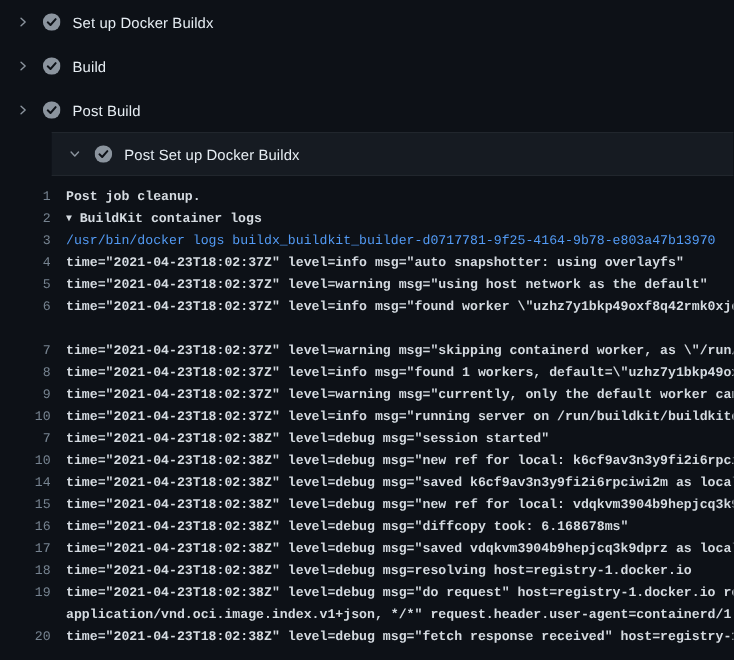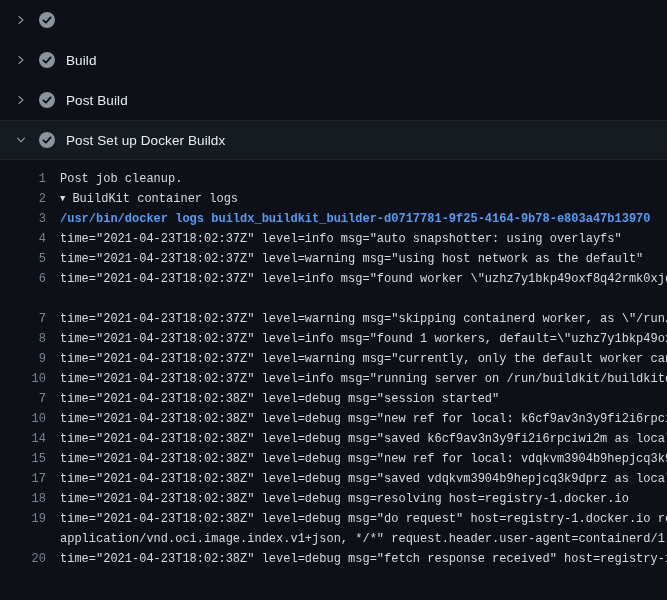--- a/index.html
+++ b/index.html
@@ -28,20 +28,21 @@
     display:flex;align-items:center;
     height:40px;
     padding-left:14px;
     gap:11px;
     cursor:pointer;
   }
   .step-header.expanded{
     background:var(--expandedBg);
     border-top:1px solid var(--border);
     border-bottom:1px solid var(--border);
+    margin-left:47px;
   }
   .chev{
     width:14px;height:14px;
     display:flex;align-items:center;justify-content:center;
     flex:none;
   }
   .chev svg{display:block;}
   .chev.down svg{transform:rotate(90deg);}
   .check{
     width:16px;height:16px;flex:none;
@@ -70,24 +71,25 @@
     flex:none;
     width:46px;
     text-align:right;
     color:var(--lineNumber);
     margin-right:14px;
     cursor:pointer;
     user-select:none;
   }
   .lt{
     color:var(--logText);
+    font-weight:bold;
   }
   .lt.cmd{
     color:var(--command);
-    font-weight:bold;
+    font-weight:normal;
     cursor:pointer;
   }
   .marker{
     color:var(--logText);
     font-size:9px;
     line-height:20px;
     margin-right:7px;
     cursor:pointer;
   }
 </style>
@@ -101,20 +103,21 @@
           <svg width="12" height="12" viewBox="0 0 16 16">
             <path d="M5.5 3.5 L10.5 8 L5.5 12.5" fill="none" stroke="#8b949e" stroke-width="1.7" stroke-linecap="round" stroke-linejoin="round"></path>
           </svg>
         </span>
         <span class="check">
           <svg width="16" height="16" viewBox="0 0 16 16">
             <circle cx="8" cy="8" r="8" fill="#8b949e"></circle>
             <path d="M4.4 8.3 L6.9 10.7 L11.6 5.4" fill="none" stroke="#0d1117" stroke-width="1.8" stroke-linecap="round" stroke-linejoin="round"></path>
           </svg>
         </span>
+        <span class="step-label">Set up Docker Buildx</span>
       </div>
       <div class="step-header">
         <span class="chev">
           <svg width="12" height="12" viewBox="0 0 16 16">
             <path d="M5.5 3.5 L10.5 8 L5.5 12.5" fill="none" stroke="#8b949e" stroke-width="1.7" stroke-linecap="round" stroke-linejoin="round"></path>
           </svg>
         </span>
         <span class="check">
           <svg width="16" height="16" viewBox="0 0 16 16">
             <circle cx="8" cy="8" r="8" fill="#8b949e"></circle>
@@ -161,19 +164,20 @@
       <div class="log-row"><span class="ln">6</span><span class="lt">time="2021-04-23T18:02:37Z" level=info msg="found worker \"uzhz7y1bkp49oxf8q42rmk0xjd\" [</span></div>
       <div class="log-row"><span class="ln"></span></div>
       <div class="log-row"><span class="ln">7</span><span class="lt">time="2021-04-23T18:02:37Z" level=warning msg="skipping containerd worker, as \"/run/co</span></div>
       <div class="log-row"><span class="ln">8</span><span class="lt">time="2021-04-23T18:02:37Z" level=info msg="found 1 workers, default=\"uzhz7y1bkp49oxf8</span></div>
       <div class="log-row"><span class="ln">9</span><span class="lt">time="2021-04-23T18:02:37Z" level=warning msg="currently, only the default worker can b</span></div>
       <div class="log-row"><span class="ln">10</span><span class="lt">time="2021-04-23T18:02:37Z" level=info msg="running server on /run/buildkit/buildkitd.s</span></div>
       <div class="log-row"><span class="ln">7</span><span class="lt">time="2021-04-23T18:02:38Z" level=debug msg="session started"</span></div>
       <div class="log-row"><span class="ln">10</span><span class="lt">time="2021-04-23T18:02:38Z" level=debug msg="new ref for local: k6cf9av3n3y9fi2i6rpciwi</span></div>
       <div class="log-row"><span class="ln">14</span><span class="lt">time="2021-04-23T18:02:38Z" level=debug msg="saved k6cf9av3n3y9fi2i6rpciwi2m as local.me</span></div>
       <div class="log-row"><span class="ln">15</span><span class="lt">time="2021-04-23T18:02:38Z" level=debug msg="new ref for local: vdqkvm3904b9hepjcq3k9dp</span></div>
+      <div class="log-row"><span class="ln">16</span><span class="lt">time="2021-04-23T18:02:38Z" level=debug msg="diffcopy took: 6.168678ms"</span></div>
       <div class="log-row"><span class="ln">17</span><span class="lt">time="2021-04-23T18:02:38Z" level=debug msg="saved vdqkvm3904b9hepjcq3k9dprz as local.me</span></div>
       <div class="log-row"><span class="ln">18</span><span class="lt">time="2021-04-23T18:02:38Z" level=debug msg=resolving host=registry-1.docker.io</span></div>
       <div class="log-row"><span class="ln">19</span><span class="lt">time="2021-04-23T18:02:38Z" level=debug msg="do request" host=registry-1.docker.io requ</span></div>
       <div class="log-row"><span class="ln"></span><span class="lt">application/vnd.oci.image.index.v1+json, */*" request.header.user-agent=containerd/1.4.</span></div>
       <div class="log-row"><span class="ln">20</span><span class="lt">time="2021-04-23T18:02:38Z" level=debug msg="fetch response received" host=registry-1.d</span></div>
     </div>
 </div>
 
 </body></html>

